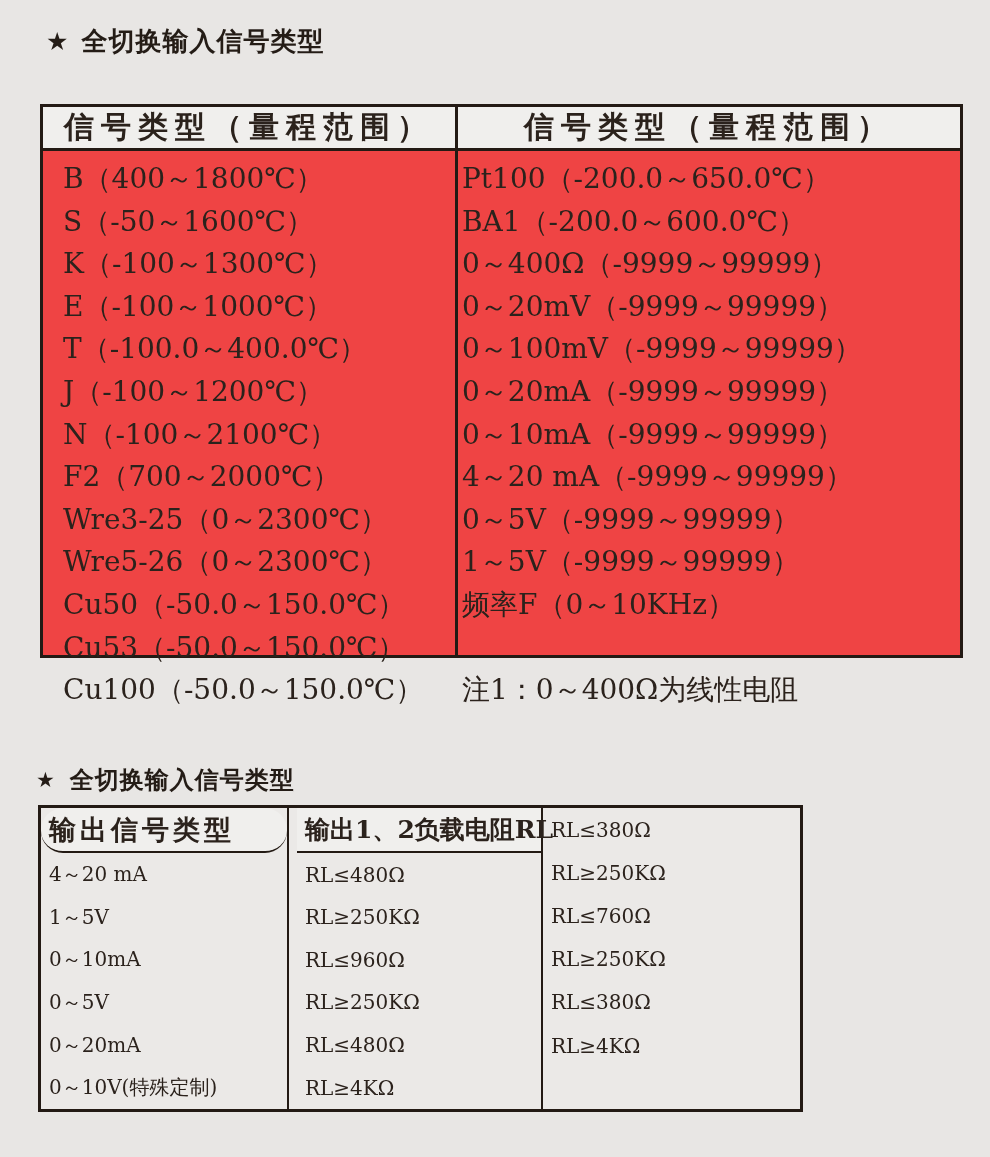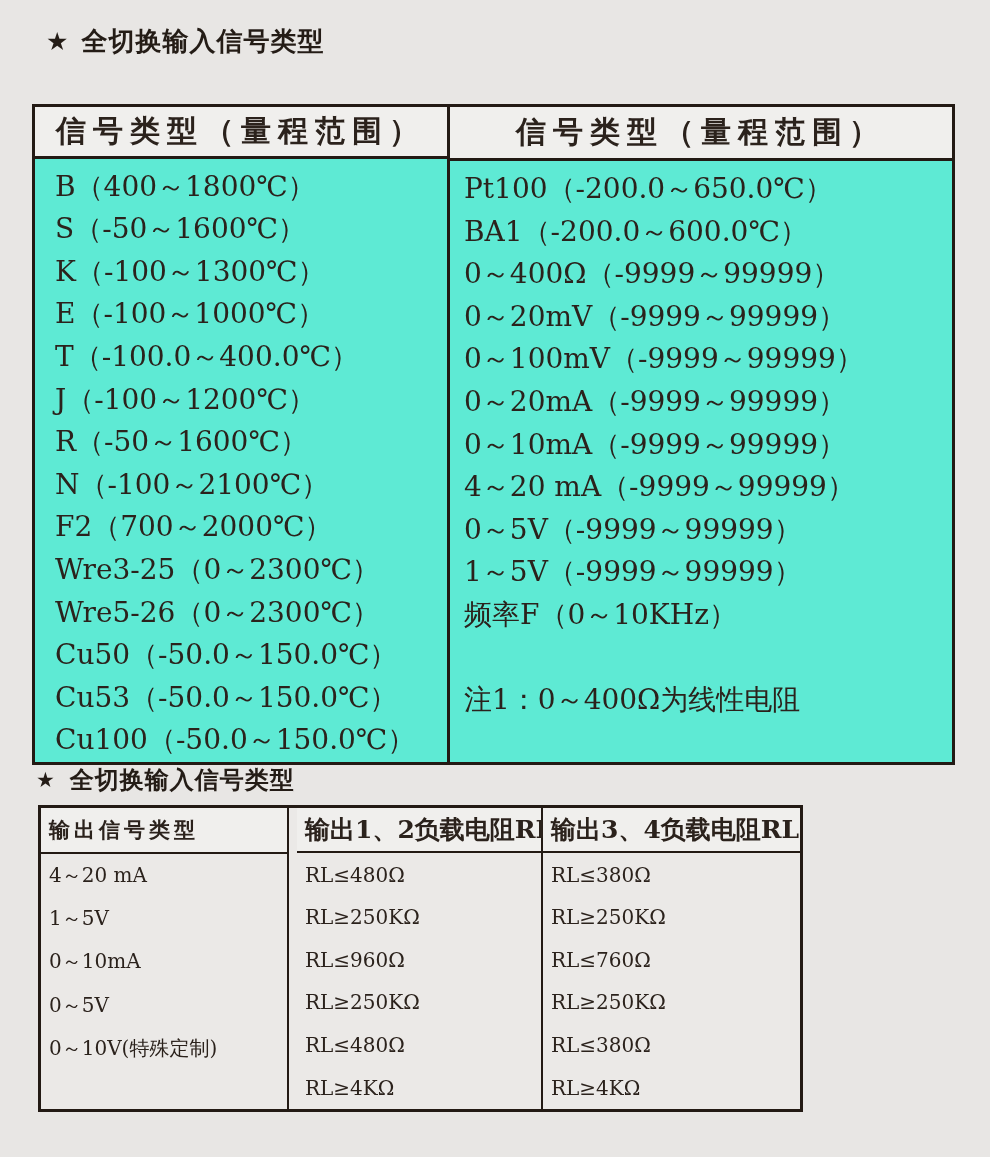--- a/index.html
+++ b/index.html
@@ -25,40 +25,40 @@
   }
   .sec-title .star{margin-right:12px;}
   #title1{left:46px;top:24px;font-size:26px;letter-spacing:1px;}
   #title1 .star{font-size:25px;}
   #title2{left:36px;top:764px;font-size:24px;letter-spacing:1px;}
   #title2 .star{font-size:21px;margin-right:14px;}
 
   
   .input-table{
     position:absolute;
-    left:32px;top:104px;
-    width:923px;height:661px;
+    left:40px;top:104px;
+    width:923px;height:554px;
     box-sizing:border-box;
     border:3px solid #231a14;
-    background:#5eead4;
+    background:#ef4444;
     display:flex;
   }
   .input-col{box-sizing:border-box;display:flex;flex-direction:column;}
   .input-col.left{width:415px;border-right:3px solid #231a14;}
   .input-col.right{flex:1;}
   .input-thead{
     height:54px;box-sizing:border-box;
     border-bottom:3px solid #231a14;
     background:#f0efed;
     display:flex;align-items:center;justify-content:center;
     font-size:30px;font-weight:bold;letter-spacing:7px;
     white-space:nowrap;
   }
   .input-tbody{flex:1;padding:7px 0 0 20px;}
-  .input-col.right .input-tbody{padding-left:14px;}
+  .input-col.right .input-tbody{padding-left:4px;}
   .sig-line{
     height:42.6px;line-height:42.6px;
     font-size:28px;white-space:nowrap;
   }
 
   
   .output-table{
     position:absolute;
     left:38px;top:805px;
     width:765px;height:307px;
@@ -73,21 +73,21 @@
   .out-col.c2{flex:1;}
   .out-thead{
     height:46px;box-sizing:border-box;
     border-bottom:2px solid #231a14;
     background:#f0efed;
     display:flex;align-items:center;
     padding-left:8px;
     font-size:25px;font-weight:bold;
     white-space:nowrap;
   }
-  .out-col.c0 .out-thead{font-size:21px;letter-spacing:4px;}
+  .out-col.c0 .out-thead{font-size:27px;letter-spacing:4px;border-radius:22px;}
   .out-cell{
     height:43.2px;
     display:flex;align-items:center;
     padding-left:8px;
     font-size:20px;white-space:nowrap;
   }
 </style>
 </head>
 <body>
 
@@ -101,21 +101,20 @@
   <div class="input-table">
     <div class="input-col left">
       <div class="input-thead">信号类型（量程范围）</div>
       <div class="input-tbody">
         <div class="sig-line">B（400～1800℃）</div>
         <div class="sig-line">S（-50～1600℃）</div>
         <div class="sig-line">K（-100～1300℃）</div>
         <div class="sig-line">E（-100～1000℃）</div>
         <div class="sig-line">T（-100.0～400.0℃）</div>
         <div class="sig-line">J（-100～1200℃）</div>
-        <div class="sig-line">R（-50～1600℃）</div>
         <div class="sig-line">N（-100～2100℃）</div>
         <div class="sig-line">F2（700～2000℃）</div>
         <div class="sig-line">Wre3-25（0～2300℃）</div>
         <div class="sig-line">Wre5-26（0～2300℃）</div>
         <div class="sig-line">Cu50（-50.0～150.0℃）</div>
         <div class="sig-line">Cu53（-50.0～150.0℃）</div>
         <div class="sig-line">Cu100（-50.0～150.0℃）</div>
       </div>
     </div>
     <div class="input-col right">
@@ -143,33 +142,33 @@
     <span>全切换输入信号类型</span>
   </div>
 
   <div class="output-table">
     <div class="out-col c0">
       <div class="out-thead">输出信号类型</div>
       <div class="out-cell">4～20 mA</div>
       <div class="out-cell">1～5V</div>
       <div class="out-cell">0～10mA</div>
       <div class="out-cell">0～5V</div>
+      <div class="out-cell">0～20mA</div>
       <div class="out-cell">0～10V(特殊定制)</div>
     </div>
     <div class="out-col c1">
       <div class="out-thead">输出1、2负载电阻RL</div>
       <div class="out-cell">RL≤480Ω</div>
       <div class="out-cell">RL≥250KΩ</div>
       <div class="out-cell">RL≤960Ω</div>
       <div class="out-cell">RL≥250KΩ</div>
       <div class="out-cell">RL≤480Ω</div>
       <div class="out-cell">RL≥4KΩ</div>
     </div>
     <div class="out-col c2">
-      <div class="out-thead">输出3、4负载电阻RL</div>
       <div class="out-cell">RL≤380Ω</div>
       <div class="out-cell">RL≥250KΩ</div>
       <div class="out-cell">RL≤760Ω</div>
       <div class="out-cell">RL≥250KΩ</div>
       <div class="out-cell">RL≤380Ω</div>
       <div class="out-cell">RL≥4KΩ</div>
     </div>
   </div>
 
 </div>

